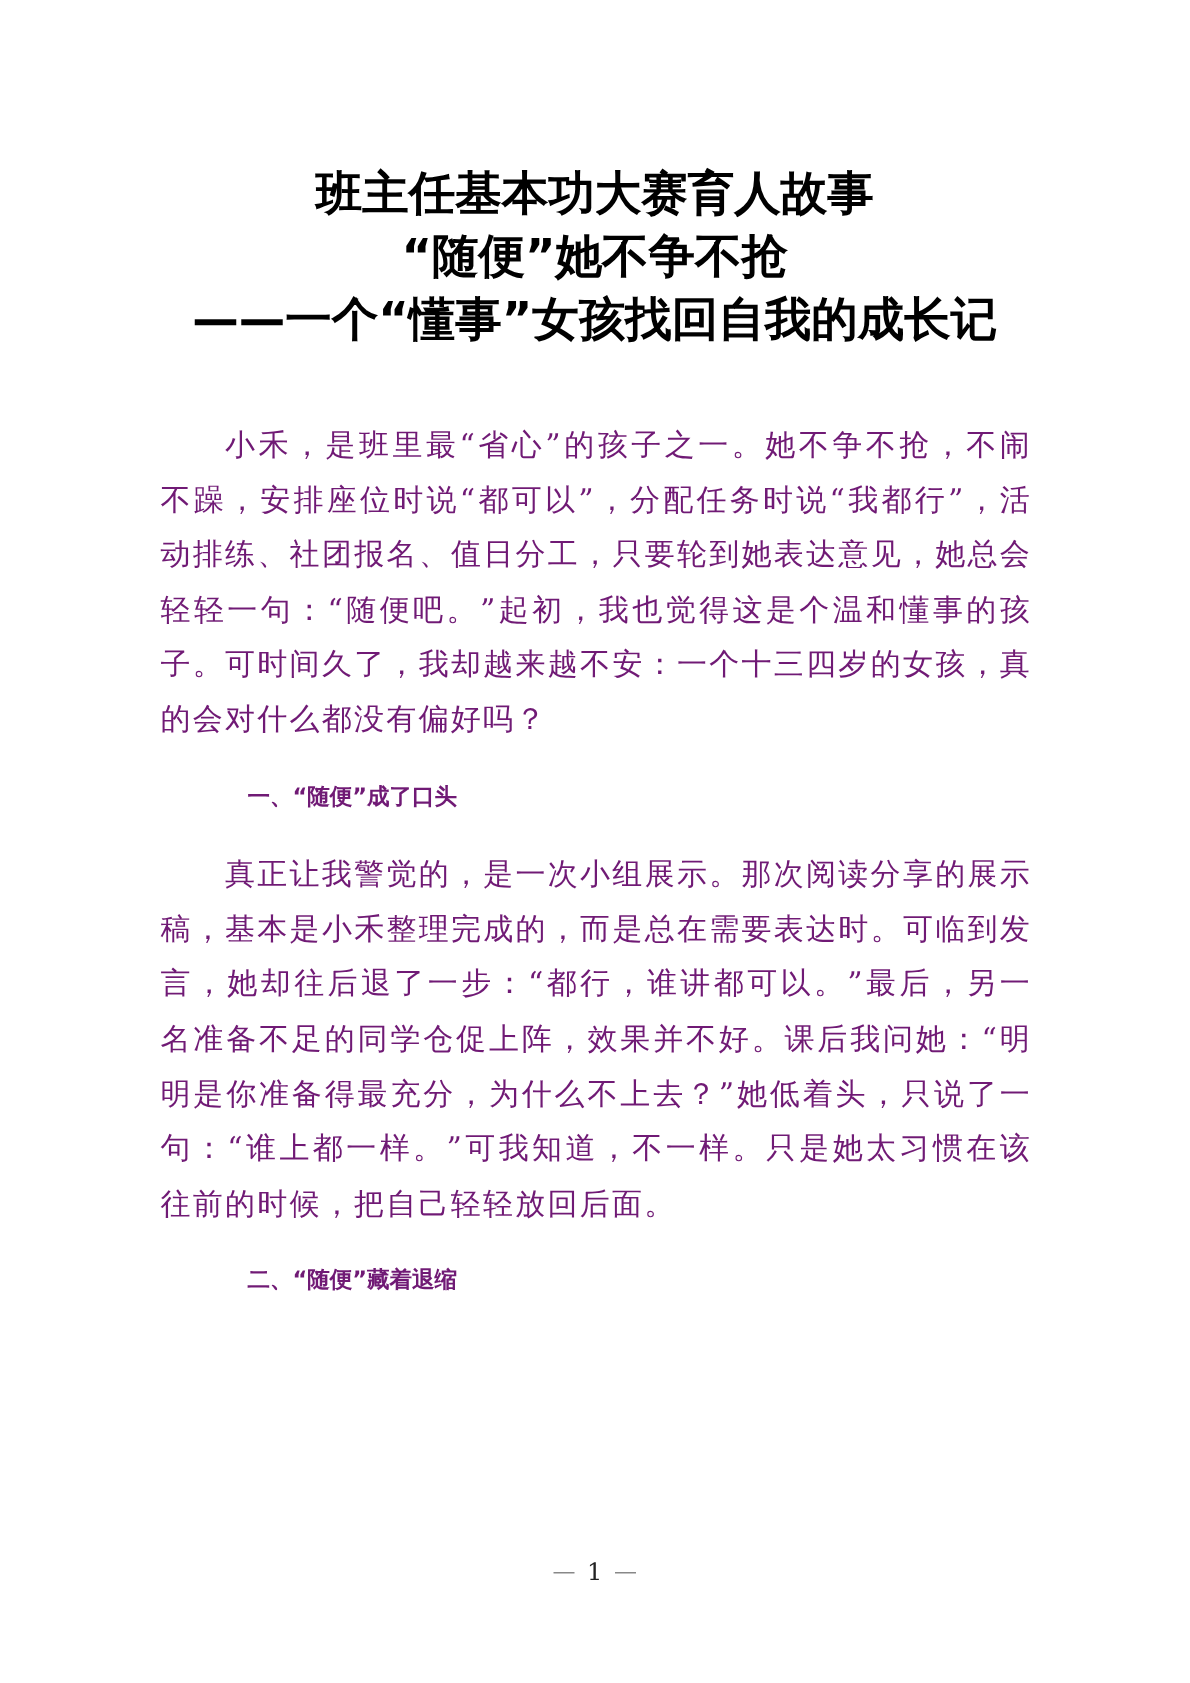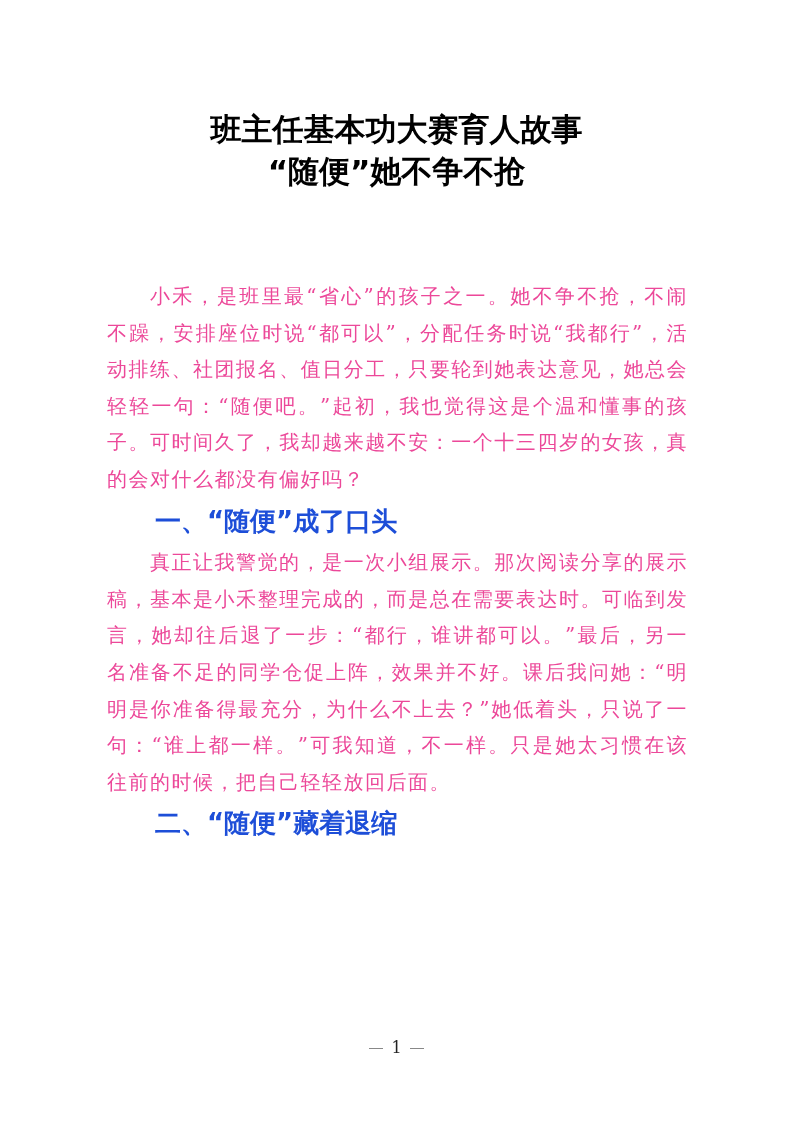--- a/index.html
+++ b/index.html
@@ -1,33 +1,34 @@
 <!DOCTYPE html>
 <html><head>
 <meta charset="utf-8">
 <style>
   html, body { margin: 0; padding: 0; background: #ffffff; }
   body { width: 793px; height: 1122px; position: relative; overflow: hidden; font-family: "DejaVu Serif", "Liberation Serif", serif; color: #111; }
   .page { position: absolute; left: 0; top: 0; width: 793px; height: 1122px; background: #fff; }
   .title-block { position: absolute; left: 60px; width: 673px; top: 108px; text-align: center; }
   .title-line { font-family: "DejaVu Sans", "Liberation Sans", sans-serif; font-weight: bold; font-size: 31px; line-height: 42px; white-space: nowrap; letter-spacing: 0px; color: #000; }
   .body-block { position: absolute; left: 107px; top: 278px; width: 581px; }
-  .para { font-size: 20px; line-height: 36.6px; text-align: justify; text-align-last: left; letter-spacing: 1.5px; margin: 0; text-indent: 43px; color: #ec4899; }
-  .heading { font-family: "DejaVu Sans", "Liberation Sans", sans-serif; font-weight: bold; font-size: 26px; line-height: 36.6px; margin: 5px; padding-left: 43px; color: #1d4ed8; }
+  .para { font-size: 20px; line-height: 36.6px; text-align: justify; text-align-last: left; letter-spacing: 1.5px; margin: 0; text-indent: 43px; color: #701a75; }
+  .heading { font-family: "DejaVu Sans", "Liberation Sans", sans-serif; font-weight: bold; font-size: 15px; line-height: 36.6px; margin: 15px; padding-left: 43px; color: #701a75; }
   .page-number { position: absolute; top: 1038px; left: 0; width: 793px; text-align: center; font-size: 16px; color: #222; }
   .page-number .dash { display: inline-block; width: 14px; height: 1px; background: #888; vertical-align: middle; margin: 0 8px; }
 </style>
 </head>
 <body>
 
 <div class="page">
 
   <div class="title-block">
     <div class="title-line">班主任基本功大赛育人故事</div>
     <div class="title-line">“随便”她不争不抢</div>
+    <div class="title-line">——一个“懂事”女孩找回自我的成长记</div>
   </div>
 
   <div class="body-block">
     <p class="para">小禾，是班里最“省心”的孩子之一。她不争不抢，不闹不躁，安排座位时说“都可以”，分配任务时说“我都行”，活动排练、社团报名、值日分工，只要轮到她表达意见，她总会轻轻一句：“随便吧。”起初，我也觉得这是个温和懂事的孩子。可时间久了，我却越来越不安：一个十三四岁的女孩，真的会对什么都没有偏好吗？</p>
     <p class="heading">一、“随便”成了口头</p>
     <p class="para">真正让我警觉的，是一次小组展示。那次阅读分享的展示稿，基本是小禾整理完成的，而是总在需要表达时。可临到发言，她却往后退了一步：“都行，谁讲都可以。”最后，另一名准备不足的同学仓促上阵，效果并不好。课后我问她：“明明是你准备得最充分，为什么不上去？”她低着头，只说了一句：“谁上都一样。”可我知道，不一样。只是她太习惯在该往前的时候，把自己轻轻放回后面。</p>
     <p class="heading">二、“随便”藏着退缩</p>
   </div>
 
   <div class="page-number">

